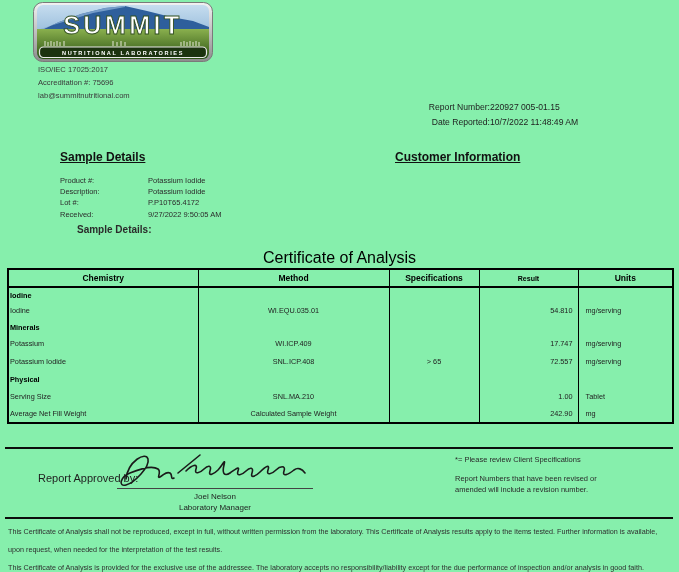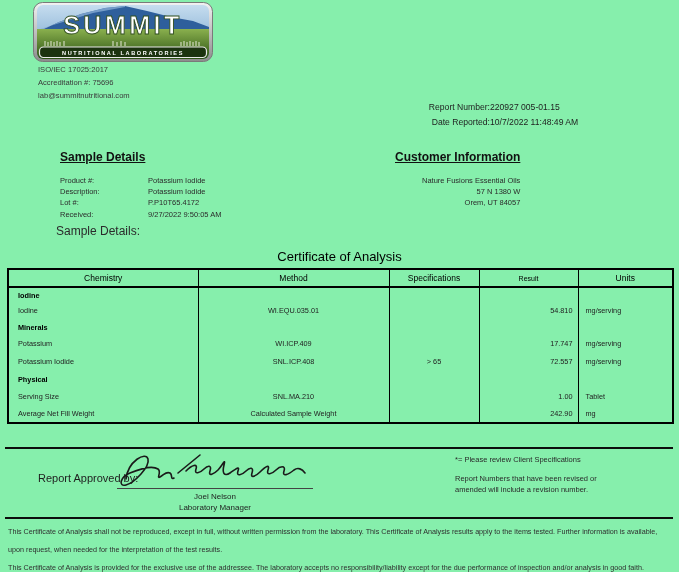--- a/index.html
+++ b/index.html
@@ -15,39 +15,39 @@
   .report-row { display:flex;text-align:right; }
   .report-row .lbl { width:92px; }
   .report-row .val { }
 
   
   .section-heading { font-size:12px; font-weight:bold; text-decoration:underline; color:#111; }
   .sample-section { position:absolute; left:60px; top:150px; font-size:7.5px; }
   .sample-rows { margin-top:11px; line-height:11.2px; }
   .sample-row { display:flex; }
   .sample-row .lbl { width:88px; }
-  .sample-details-label { position:absolute; left:56px; top:224px; font-size:12px; }
+  .sample-details-label { position:absolute; left:77px; top:224px; font-size:10px;font-weight:bold; }
   .customer-section { position:absolute; left:395px; top:150px; font-size:7.5px;text-align:right; }
   .customer-lines { margin-top:11px; line-height:11.2px; }
 
   
-  .coa-title { position:absolute; left:0; top:249px; width:679px; text-align:center; font-size:13px; color:#000; }
+  .coa-title { position:absolute; left:0; top:249px; width:679px; text-align:center; font-size:16px; color:#000; }
 
   
   .coa-table { position:absolute; left:7px; top:268px; border-collapse:collapse; table-layout:fixed; width:665px; }
   .coa-table th, .coa-table td { overflow:hidden; white-space:nowrap; }
-  .coa-table thead th { border:1.5px solid #000; border-bottom:2px solid #000; font-size:8.5px; font-weight:normal; text-align:center; height:18px; color:#000; }
+  .coa-table thead th { border:1.5px solid #000; border-bottom:2px solid #000; font-size:8.5px; font-weight:bold; text-align:center; height:18px; color:#000; }
   .coa-table thead th.small-hdr { font-size:7px; }
   .coa-table { border:2px solid #000; }
   .coa-table tbody td { font-size:7.3px; vertical-align:middle; color:#222; }
   .coa-table tbody td + td { border-left:1.5px solid #000; }
   .coa-table tr.data-row { height:17px; }
   .coa-table tr.cat-row { height:16px; }
   .coa-table tr.tall { height:19px; }
-  .c-chem { padding-left:9px; text-align:left; }
+  .c-chem { padding-left:1px; text-align:left; }
   .cat-row .c-chem { font-weight:bold; color:#000; }
   .c-method { text-align:center; }
   .c-spec { text-align:center; }
   .c-result { text-align:right; padding-right:5px; }
   .c-units { text-align:left; padding-left:7px;margin-top:8px; }
 
   
   .rule { position:absolute; left:5px; width:668px; height:2px; background:#0d0d0d; }
   .rule-1 { top:447px; }
   .rule-2 { top:517px; }
@@ -140,25 +140,20 @@
       <div class="sample-row">
         <span class="lbl">Received:</span>
         <span>9/27/2022 9:50:05 AM</span>
       </div>
     </div>
   </div>
   <div class="sample-details-label">Sample Details:</div>
 
   <div class="customer-section">
     <div class="section-heading">Customer Information</div>
-    <div class="customer-lines">
-      <div>Nature Fusions Essential Oils</div>
-      <div>57 N 1380 W</div>
-      <div>Orem, UT 84057</div>
-    </div>
   </div>
 
   <div class="coa-title">Certificate of Analysis</div>
 
   <table class="coa-table">
     <colgroup>
       <col style="width:190px">
         <col style="width:191px">
         <col style="width:90px">
         <col style="width:99px">

